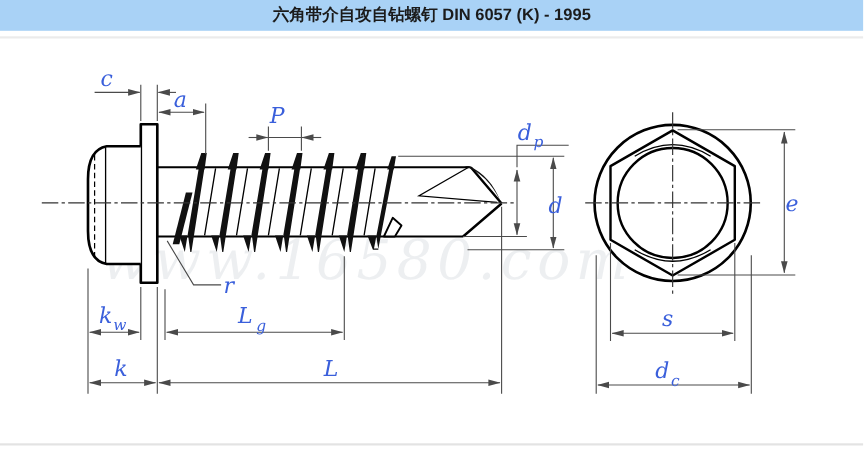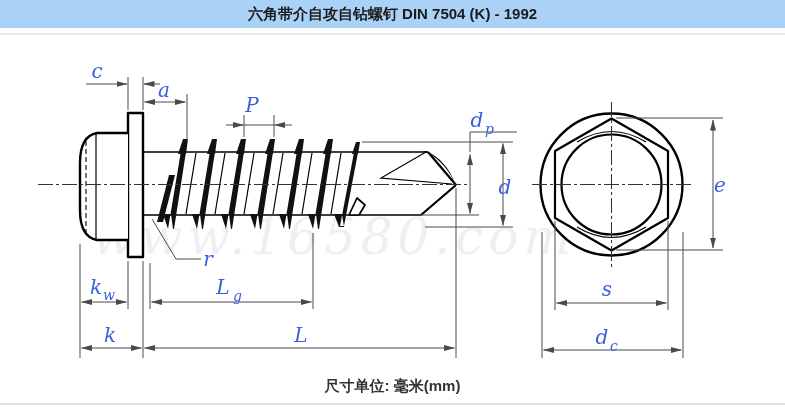--- a/index.html
+++ b/index.html
@@ -25,21 +25,21 @@
   .sub {font-family:"DejaVu Serif",serif;font-style:italic;fill:#3A5FDB;font-size:14px;}
   .wm  {font-family:"DejaVu Serif",serif;font-style:italic;fill:#8a97a5;opacity:0.15;
         font-size:50px;letter-spacing:5px;}
 </style>
 </head>
 <body>
 
 <div id="page">
 
   <div class="header">
-    <span>六角带介自攻自钻螺钉 DIN 7504 (K) - 1992</span>
+    <span>六角带介自攻自钻螺钉 DIN 6057 (K) - 1995</span>
   </div>
   <div class="header-sep"></div>
 
   <svg width="785" height="415" viewBox="0 0 785 415" xmlns="http://www.w3.org/2000/svg">
     <defs>
       <marker id="arr" markerWidth="11" markerHeight="8" viewBox="0 0 11 8" refX="10.5" refY="4" orient="auto-start-reverse">
           <path d="M0,1 L11,4 L0,7 Z" fill="#4a4a4a"></path>
         </marker>
     </defs>
 
@@ -165,18 +165,15 @@
     </g>
 
     <g>
       <path class="ext" d="M542,232 V358 M683,232 V358"></path>
       <line class="dim" x1="543.5" y1="350" x2="681.5" y2="350" marker-start="url(#arr)" marker-end="url(#arr)"></line>
       <text class="lbl" x="602" y="344" text-anchor="middle">d</text>
       <text class="sub" x="610" y="351">c</text>
     </g>
   </svg>
 
-  <div class="footer-text">
-    <span>尺寸单位: 毫米(mm)</span>
-  </div>
   <div class="footer-sep"></div>
 
 </div>
 
 </body></html>

